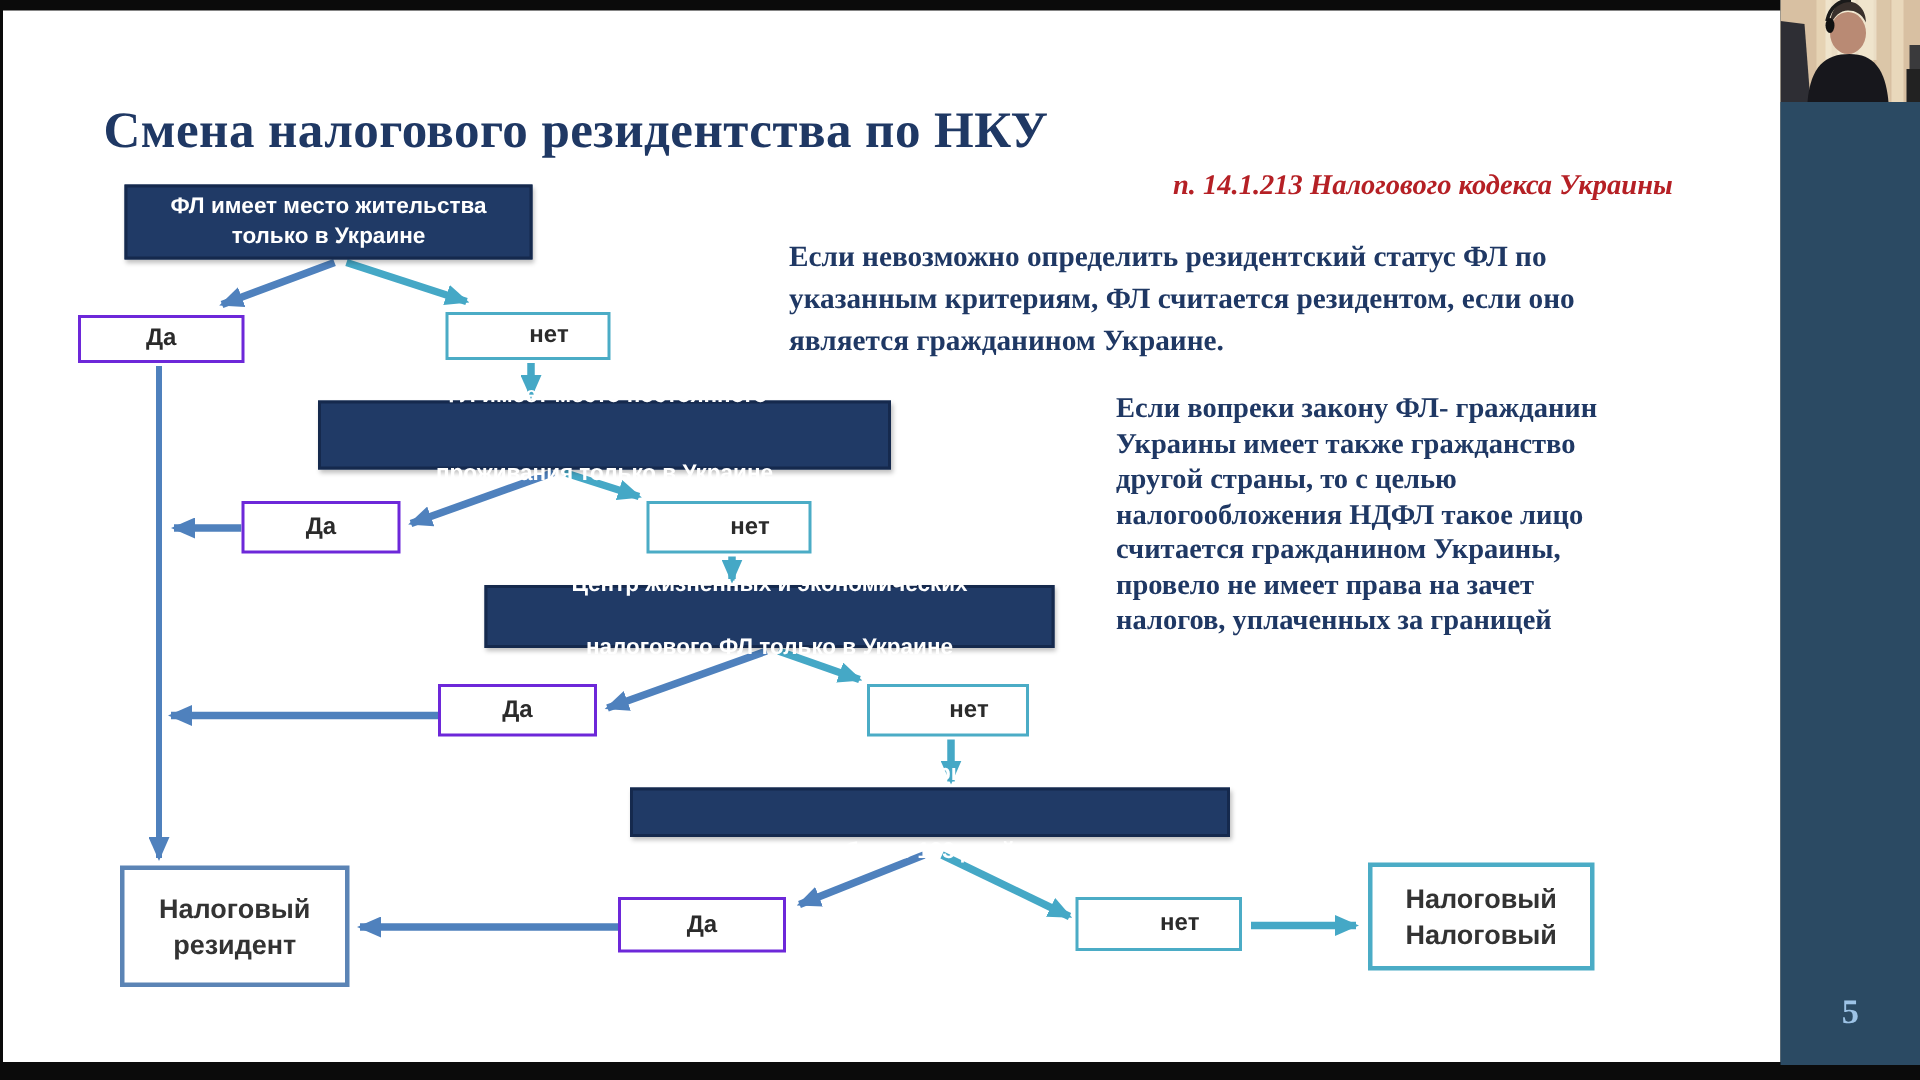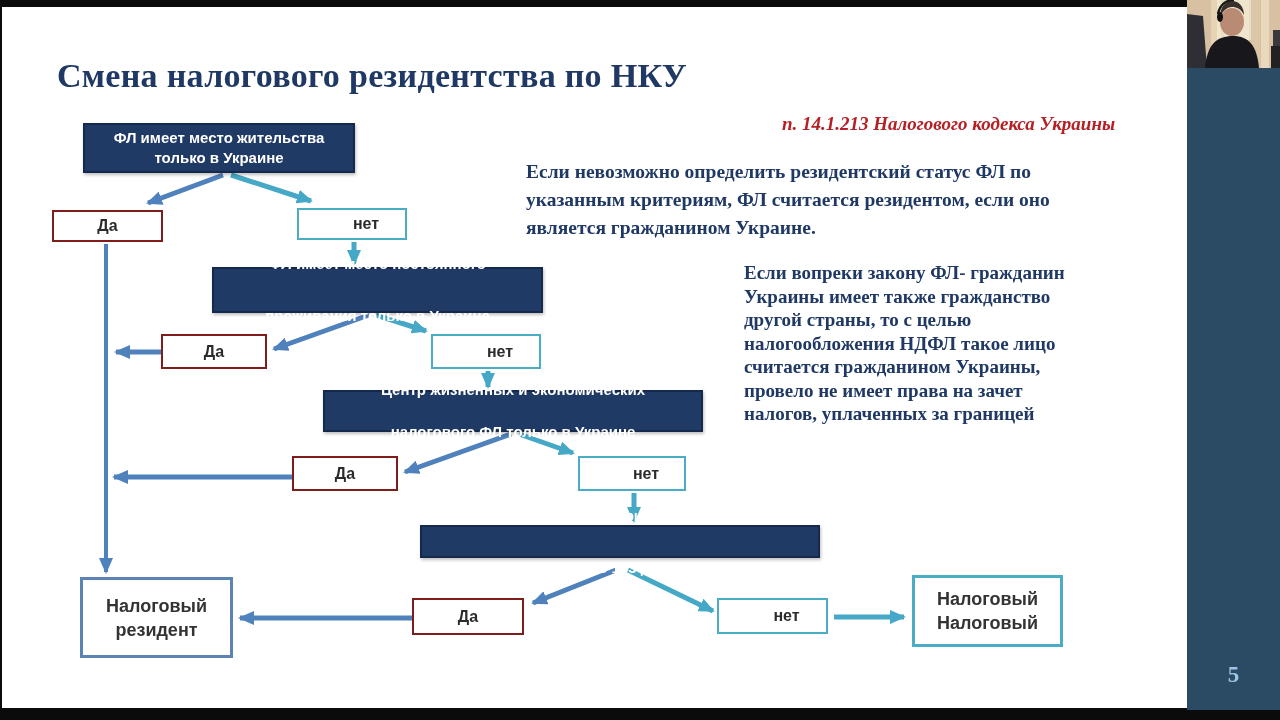--- a/index.html
+++ b/index.html
@@ -7,21 +7,21 @@
     position:relative; width:1280px; height:720px; overflow:hidden;
     background:#0b0b0b; font-family:"Liberation Sans", sans-serif;
   }
   .slide {
     position:absolute; left:2px; top:7px; width:1185px; height:701px;
     background:#ffffff;
   }
 
   
   .slide-title {
-    position:absolute; left:55px; top:50px; margin:0;
+    position:absolute; left:55px; top:50px; margin:12px;
     font-family:"Liberation Serif", serif; font-weight:bold;
     font-size:34px; letter-spacing:0.3px; color:#1f3864; white-space:nowrap;
   }
   .law-ref {
     position:absolute; left:780px; top:106px; width:360px;
     font-family:"Liberation Serif", serif; font-style:italic; font-weight:600;
     font-size:19px; color:#b52025; white-space:nowrap;
   }
   .para {
     position:absolute; color:#1f3864;
@@ -37,21 +37,21 @@
     color:#ffffff; font-weight:bold; font-size:15px; line-height:20px;
     display:flex; flex-direction:column; align-items:center; justify-content:center;
     text-align:center; box-sizing:border-box; box-shadow:1px 2px 3px rgba(0,0,0,0.25);
   }
   .abox {
     position:absolute; background:#ffffff; color:#2b2b2b;
     font-weight:bold; font-size:16px;
     display:flex; align-items:center; justify-content:center;
     box-sizing:border-box;
   }
-  .abox.yes { border:2px solid #7f1d1d; }
+  .abox.yes { border:2px solid #6d28d9; }
   .abox.no  { border:2px solid #4bacc6;padding-left:28px; }
   .rbox {
     position:absolute; background:#ffffff; color:#333333;
     font-weight:bold; font-size:18px; line-height:24px;
     display:flex; flex-direction:column; align-items:center; justify-content:center;
     text-align:center; box-sizing:border-box;
   }
   .rbox.resident    { border:3px solid #5b84b5; }
   .rbox.nonresident { border:3px solid #4bacc6; }
 
@@ -130,21 +130,21 @@
         <line x1="632" y1="486" x2="632" y2="514" marker-end="url(#at)"></line>
         <line x1="626" y1="563" x2="711" y2="604" marker-end="url(#at)"></line>
         <line x1="832" y1="610" x2="902" y2="610" marker-end="url(#at)"></line>
       </g>
     </svg>
 
     <div class="qbox" style="left:81px; top:116px; width:272px; height:50px;">
       <div>ФЛ имеет место жительства</div>
       <div>только в Украине</div>
     </div>
-    <div class="qbox" style="left:210px; top:260px; width:331px; height:46px;gap:32px;">
+    <div class="qbox" style="left:210px; top:260px; width:382px; height:46px;gap:32px;">
       <div>ФЛ имеет место  постоянного</div>
       <div>проживания  только в Украине</div>
     </div>
     <div class="qbox" style="left:321px; top:383px; width:380px; height:42px;gap:22px;">
       <div>Центр жизненных и экономических</div>
       <div>налогового ФЛ только в Украине</div>
     </div>
     <div class="qbox" style="left:418px; top:518px; width:400px; height:33px;gap:32px;">
       <div>ФЛ провело на территории Украины</div>
       <div>более 183 дней</div>

